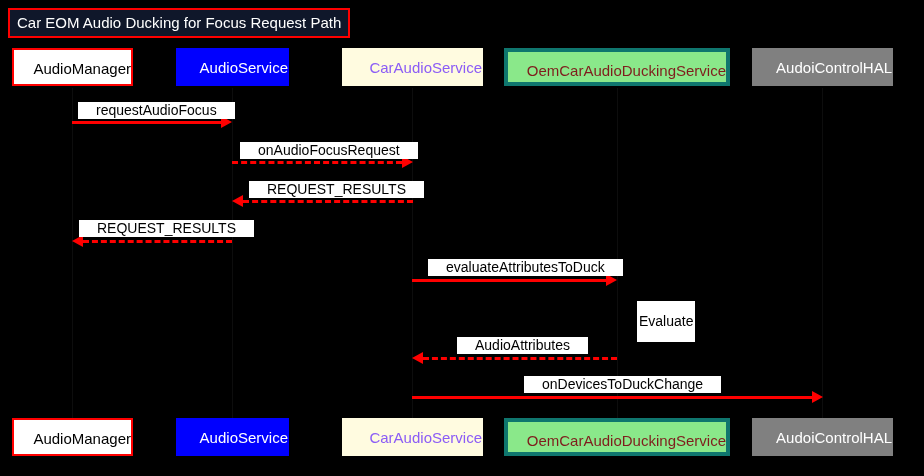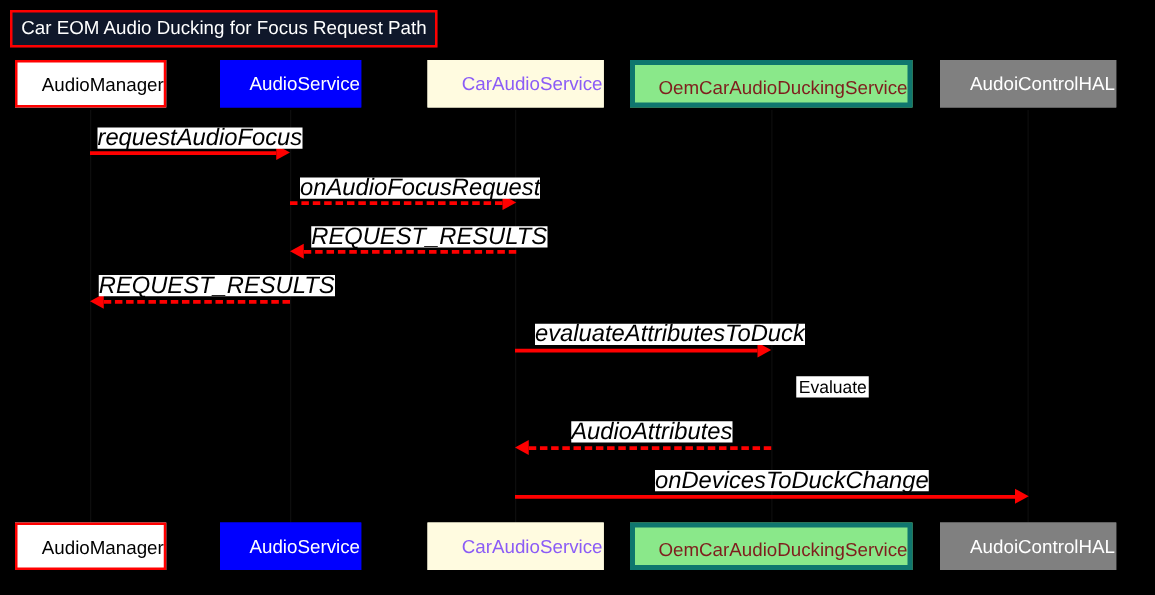--- a/index.html
+++ b/index.html
@@ -35,43 +35,43 @@
   
   .lifeline{
     position:absolute;width:1px;top:88px;height:330px;
     background:#0d0d0d;
   }
 
   
   .msg-label{
     position:absolute;
     background:#ffffff;color:#000000;
-    font-size:19px;line-height:17px;
-    padding:0 0;white-space:nowrap;font-style:italic;
+    font-size:14px;line-height:17px;
+    padding:0 18px;white-space:nowrap;
   }
   .arrow-line{
     position:absolute;height:0;
     border-top:3px solid #ff0000;
   }
   .arrow-line.dashed{
     border-top:3px dashed #ff0000;
   }
   .arrow-head{
     position:absolute;width:0;height:0;
     border-top:6px solid transparent;
     border-bottom:6px solid transparent;
   }
   .arrow-head.right{border-left:11px solid #ff0000;}
   .arrow-head.left{border-right:11px solid #ff0000;}
 
   .note-label{
     position:absolute;
     background:#ffffff;color:#000000;
     font-size:14px;line-height:17px;
-    padding:0 2px;white-space:nowrap;
+    padding:12px 2px;white-space:nowrap;
   }
 </style>
 </head>
 <body>
 
 <div id="canvas">
 
   <div class="title-box">Car EOM Audio Ducking for Focus Request Path</div>
 
   <div id="lifelines">

